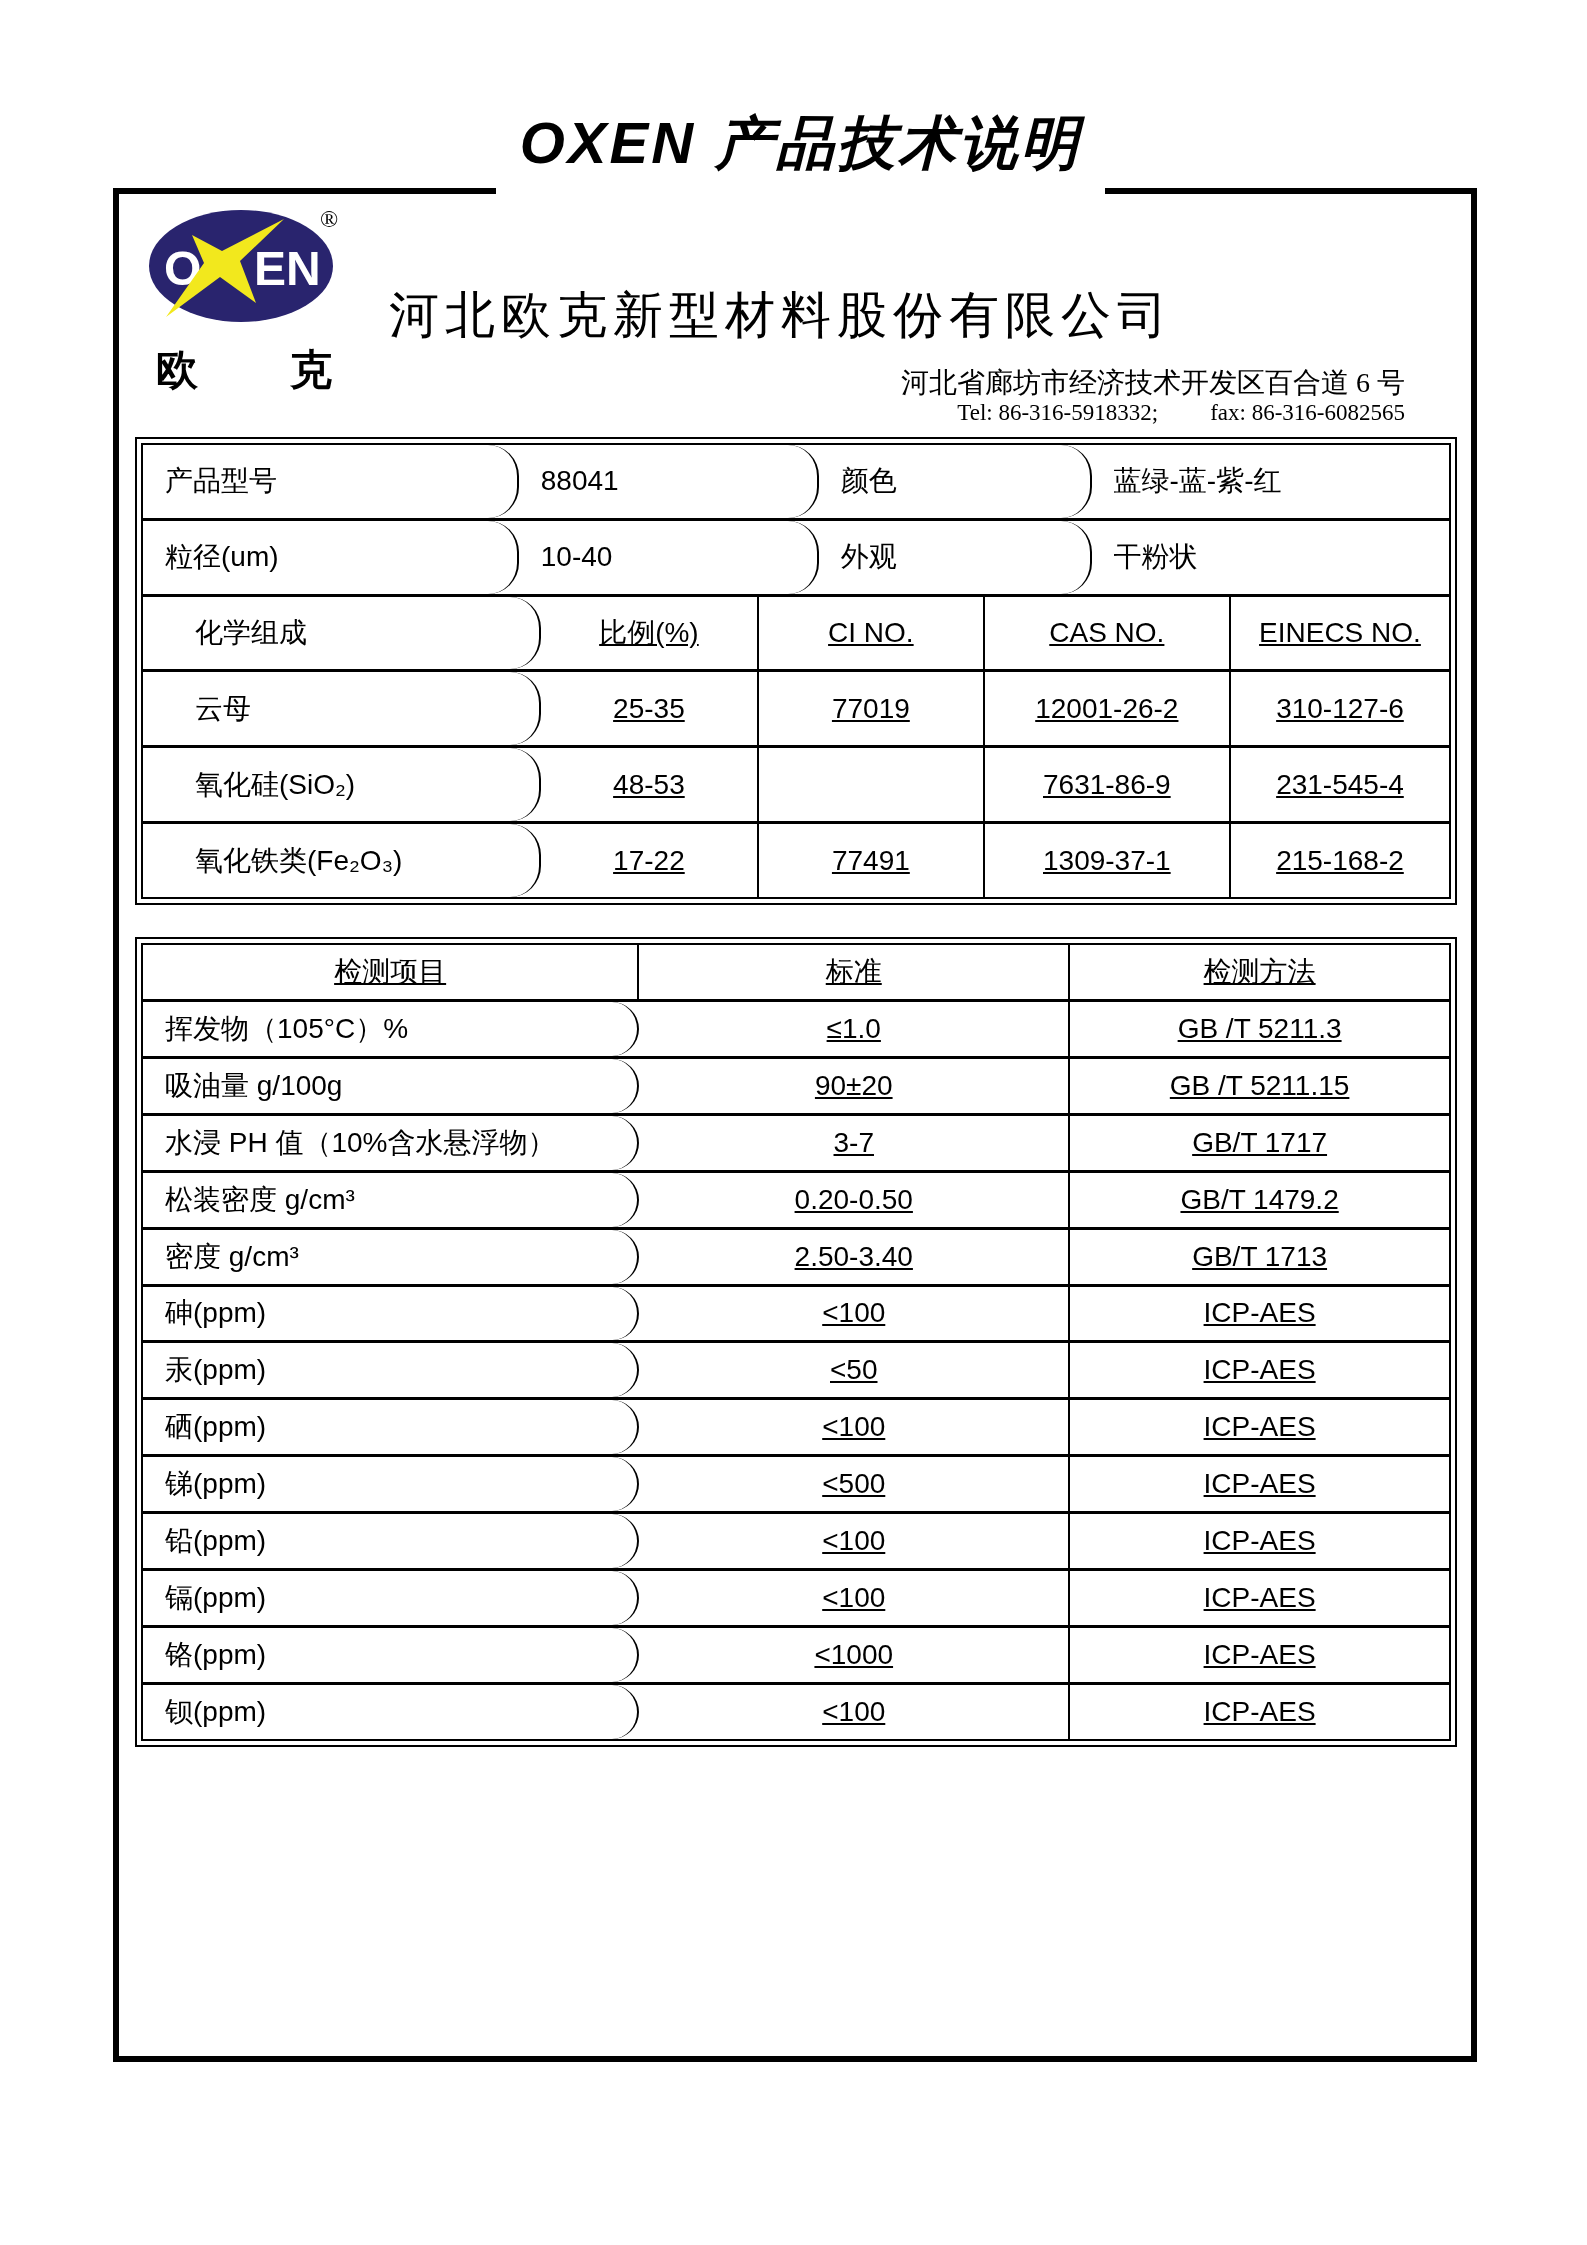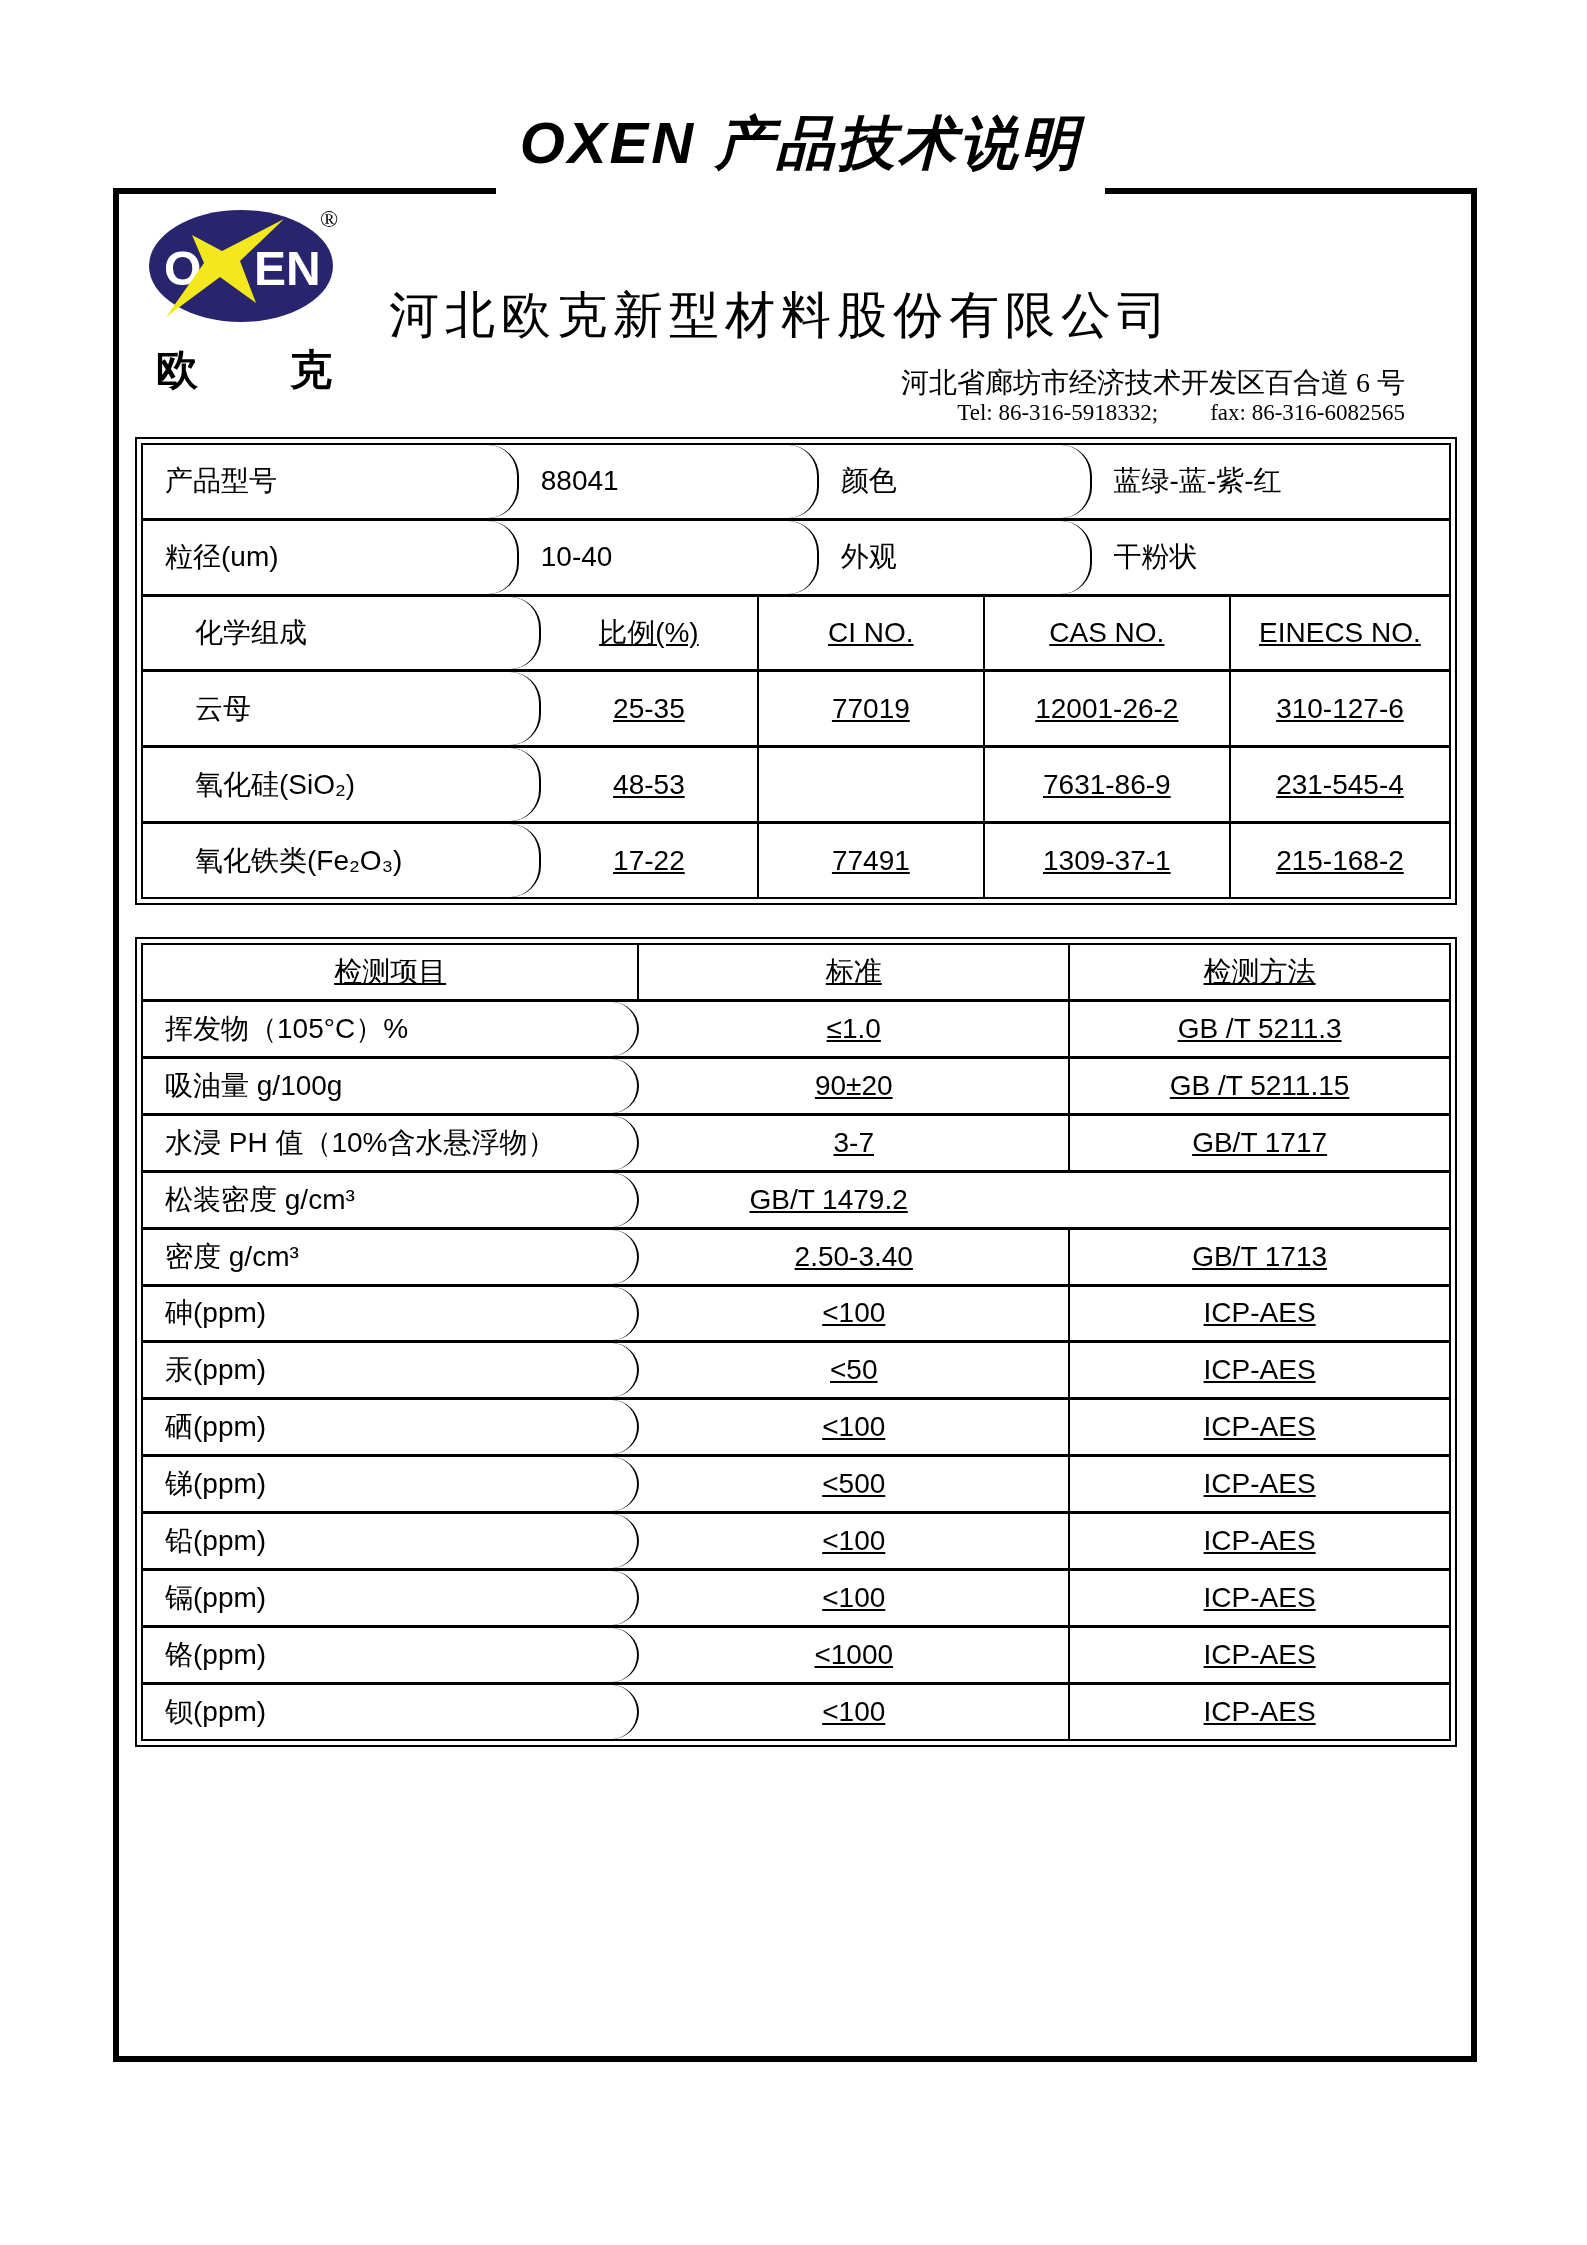--- a/index.html
+++ b/index.html
@@ -168,20 +168,21 @@
       <div class="td center c3b">90±20</div>
       <div class="td center c3c">GB /T 5211.15</div>
     </div>
     <div class="tr">
       <div class="td left c3a">水浸 PH 值（10%含水悬浮物）</div>
       <div class="td center c3b">3-7</div>
       <div class="td center c3c">GB/T 1717</div>
     </div>
     <div class="tr">
       <div class="td left c3a">松装密度 g/cm³</div>
+      <div class="td center c3b">0.20-0.50</div>
       <div class="td center c3c">GB/T 1479.2</div>
     </div>
     <div class="tr">
       <div class="td left c3a">密度 g/cm³</div>
       <div class="td center c3b">2.50-3.40</div>
       <div class="td center c3c">GB/T 1713</div>
     </div>
     <div class="tr">
       <div class="td left c3a">砷(ppm)</div>
       <div class="td center c3b">&lt;100</div>

